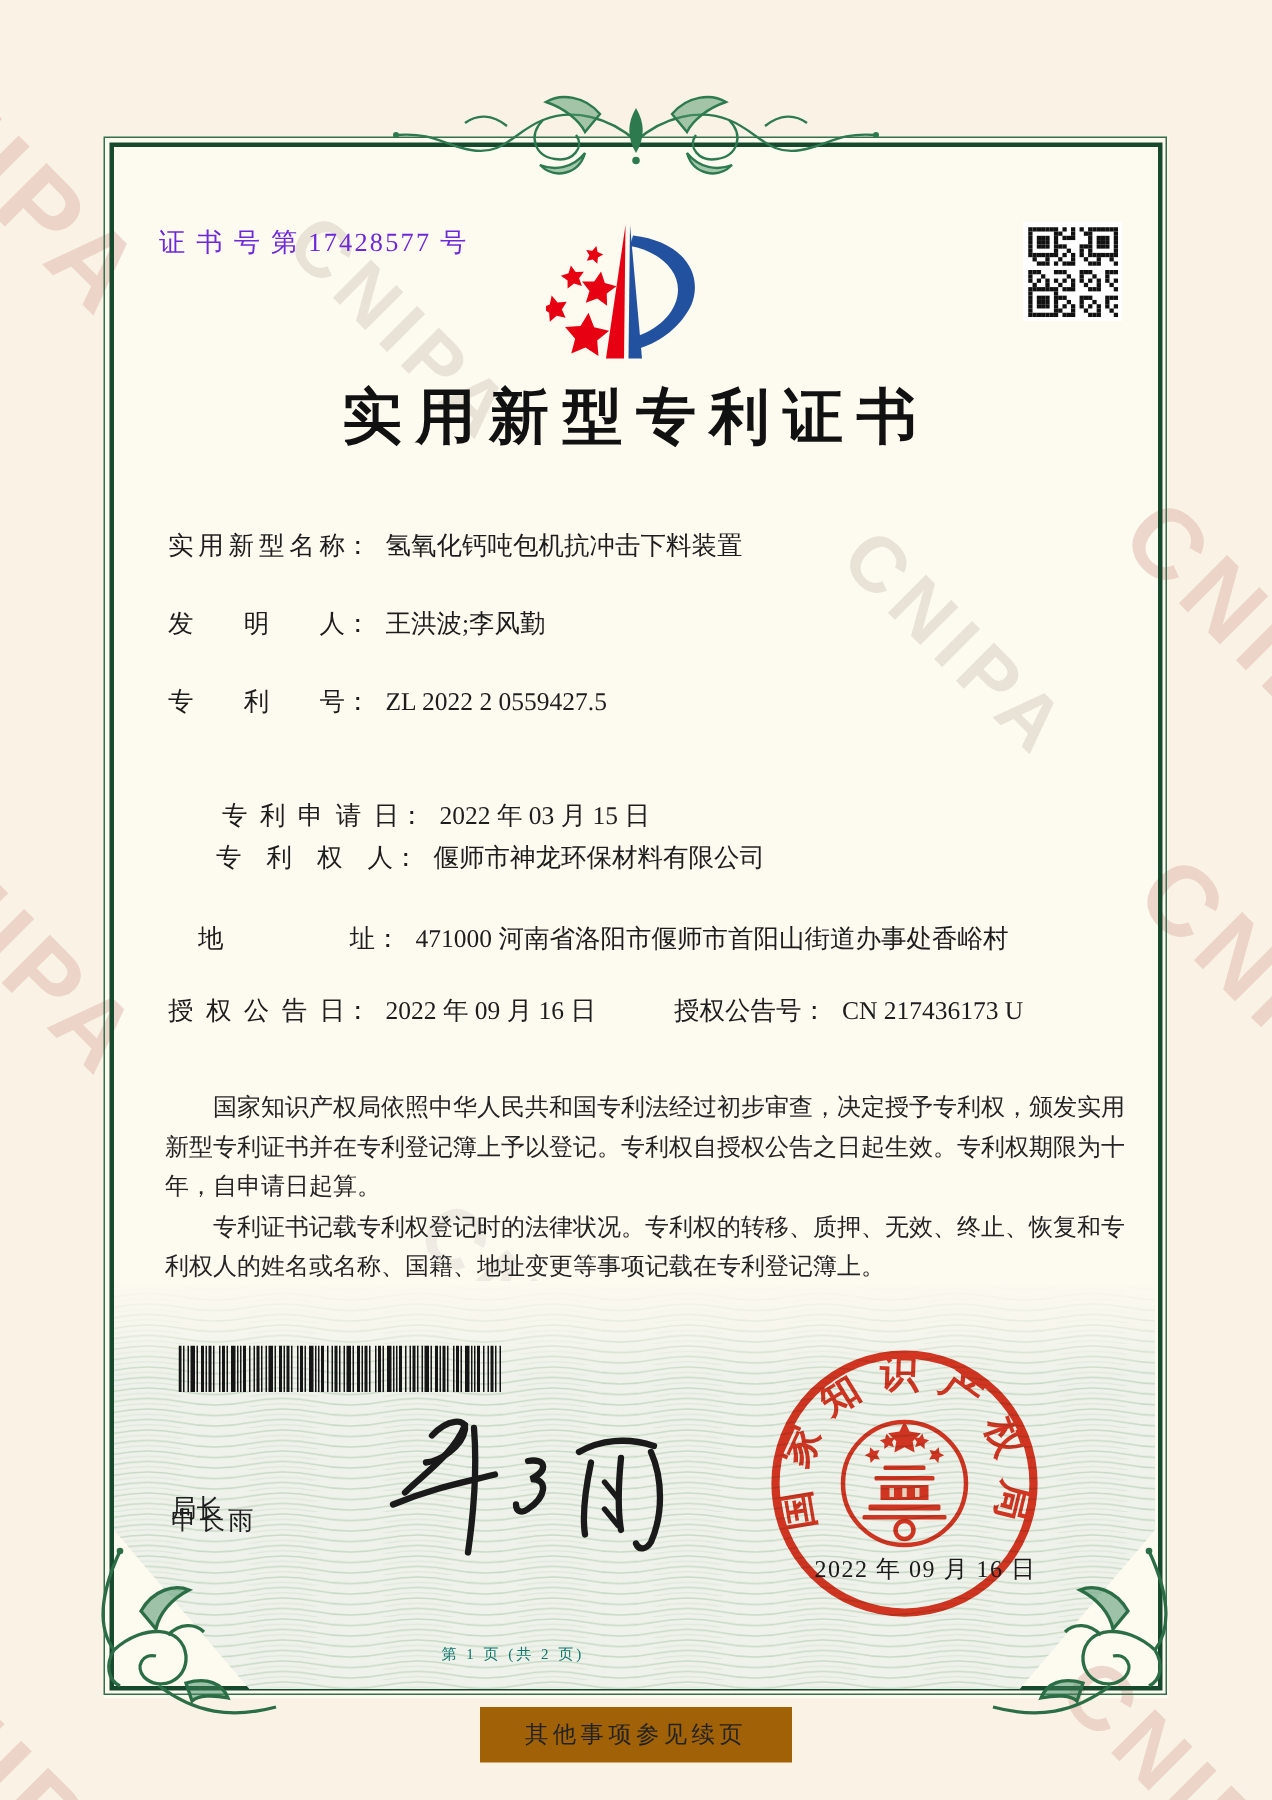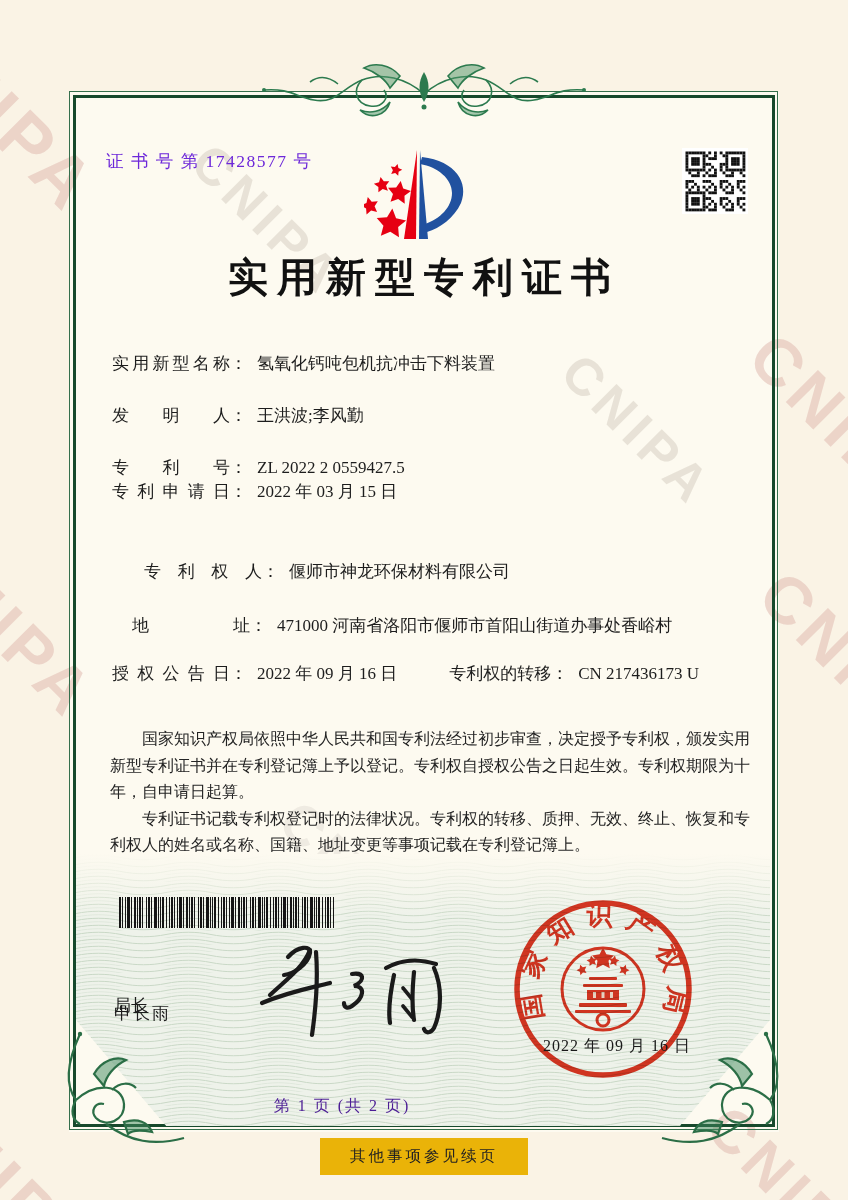--- a/index.html
+++ b/index.html
@@ -48,36 +48,36 @@
   .cert-no{position:absolute;left:106px;top:149px;z-index:3;font-size:17.5px;letter-spacing:1.5px;color:#6d28d9;}
   .logo{position:absolute;left:364px;top:136px;z-index:3;}
   .qr-box{position:absolute;left:682px;top:148px;width:66px;height:66px;background:#ffffff;z-index:3;}
   .title{position:absolute;left:0;top:250px;width:848px;text-align:center;z-index:3;
          font-size:40px;font-weight:700;letter-spacing:9px;color:#111;}
   .row{position:absolute;left:112px;z-index:3;font-size:17px;white-space:nowrap;color:#1d1d1d;}
   .lbl{display:inline-block;width:118px;text-align:justify;text-align-last:justify;vertical-align:top;}
   .colon{display:inline-block;}
   .val{margin-left:10px;}
   .grant-no{margin-left:52px;}
-  .r0{top:352px;} .r1{top:404px;} .r2{top:456px;} .r3{top:480px;}
+  .r0{top:352px;} .r1{top:404px;} .r2{top:456px;} .r3{top:532px;margin-left:36px;}
   .r4{top:560px;margin-left:32px;} .r5{top:614px;margin-left:20px;} .r6{top:662px;}
   .body-text{position:absolute;left:110px;top:698px;width:640px;z-index:3;
              font-size:16px;line-height:26.6px;color:#242424;margin-top:28px;}
   .body-text div{white-space:nowrap;}
   .barcode{position:absolute;left:119px;top:897px;z-index:3;}
   .director-title{position:absolute;left:114px;top:994px;z-index:3;font-size:17px;}
   .director-name{position:absolute;left:114px;top:1002px;z-index:3;font-size:17px;letter-spacing:2px;}
   .signature{position:absolute;left:248px;top:922px;z-index:3;}
   .seal{position:absolute;left:507px;top:893px;z-index:4;mix-blend-mode:multiply;opacity:.94;}
   .seal-date{position:absolute;left:522px;top:1036px;width:190px;z-index:5;text-align:center;
              font-size:16px;letter-spacing:1px;color:#1a1a1a;}
   .page-indicator{position:absolute;left:0;top:1096px;width:684px;text-align:center;z-index:3;
-             font-size:16px;letter-spacing:2px;color:#4c1d95;}
+             font-size:10px;letter-spacing:2px;color:#0f766e;}
   .note-box{position:absolute;left:50%;top:1138px;transform:translateX(-50%);z-index:3;
-            background:#eab308;padding:8px 30px;font-size:15.5px;letter-spacing:3px;color:#222;}
+            background:#a16207;padding:8px 30px;font-size:15.5px;letter-spacing:3px;color:#222;}
   .ornament{position:absolute;z-index:5;pointer-events:none;}
   .orn-top{left:262px;top:58px;}
   .orn-bl{left:50px;top:1026px;}
   .orn-br{left:656px;top:1026px;transform:scaleX(-1);}
 </style>
 </head>
 <body>
 
 <div class="page">
 
@@ -365,21 +365,21 @@
   <div class="row r3">
     <span class="lbl">专利申请日</span><span class="colon">：</span><span class="val">2022 年 03 月 15 日</span>
   </div>
   <div class="row r4">
     <span class="lbl">专利权人</span><span class="colon">：</span><span class="val">偃师市神龙环保材料有限公司</span>
   </div>
   <div class="row r5">
     <span class="lbl">地址</span><span class="colon">：</span><span class="val">471000 河南省洛阳市偃师市首阳山街道办事处香峪村</span>
   </div>
   <div class="row r6">
-    <span class="lbl">授权公告日</span><span class="colon">：</span><span class="val">2022 年 09 月 16 日</span><span class="grant-no"><span>专利权的转移</span><span class="colon">：</span><span class="val">CN 217436173 U</span></span>
+    <span class="lbl">授权公告日</span><span class="colon">：</span><span class="val">2022 年 09 月 16 日</span><span class="grant-no"><span>授权公告号</span><span class="colon">：</span><span class="val">CN 217436173 U</span></span>
   </div>
 
   <div class="body-text">
     <div>　　国家知识产权局依照中华人民共和国专利法经过初步审查，决定授予专利权，颁发实用</div>
     <div>新型专利证书并在专利登记簿上予以登记。专利权自授权公告之日起生效。专利权期限为十</div>
     <div>年，自申请日起算。</div>
     <div>　　专利证书记载专利权登记时的法律状况。专利权的转移、质押、无效、终止、恢复和专</div>
     <div>利权人的姓名或名称、国籍、地址变更等事项记载在专利登记簿上。</div>
   </div>
 

